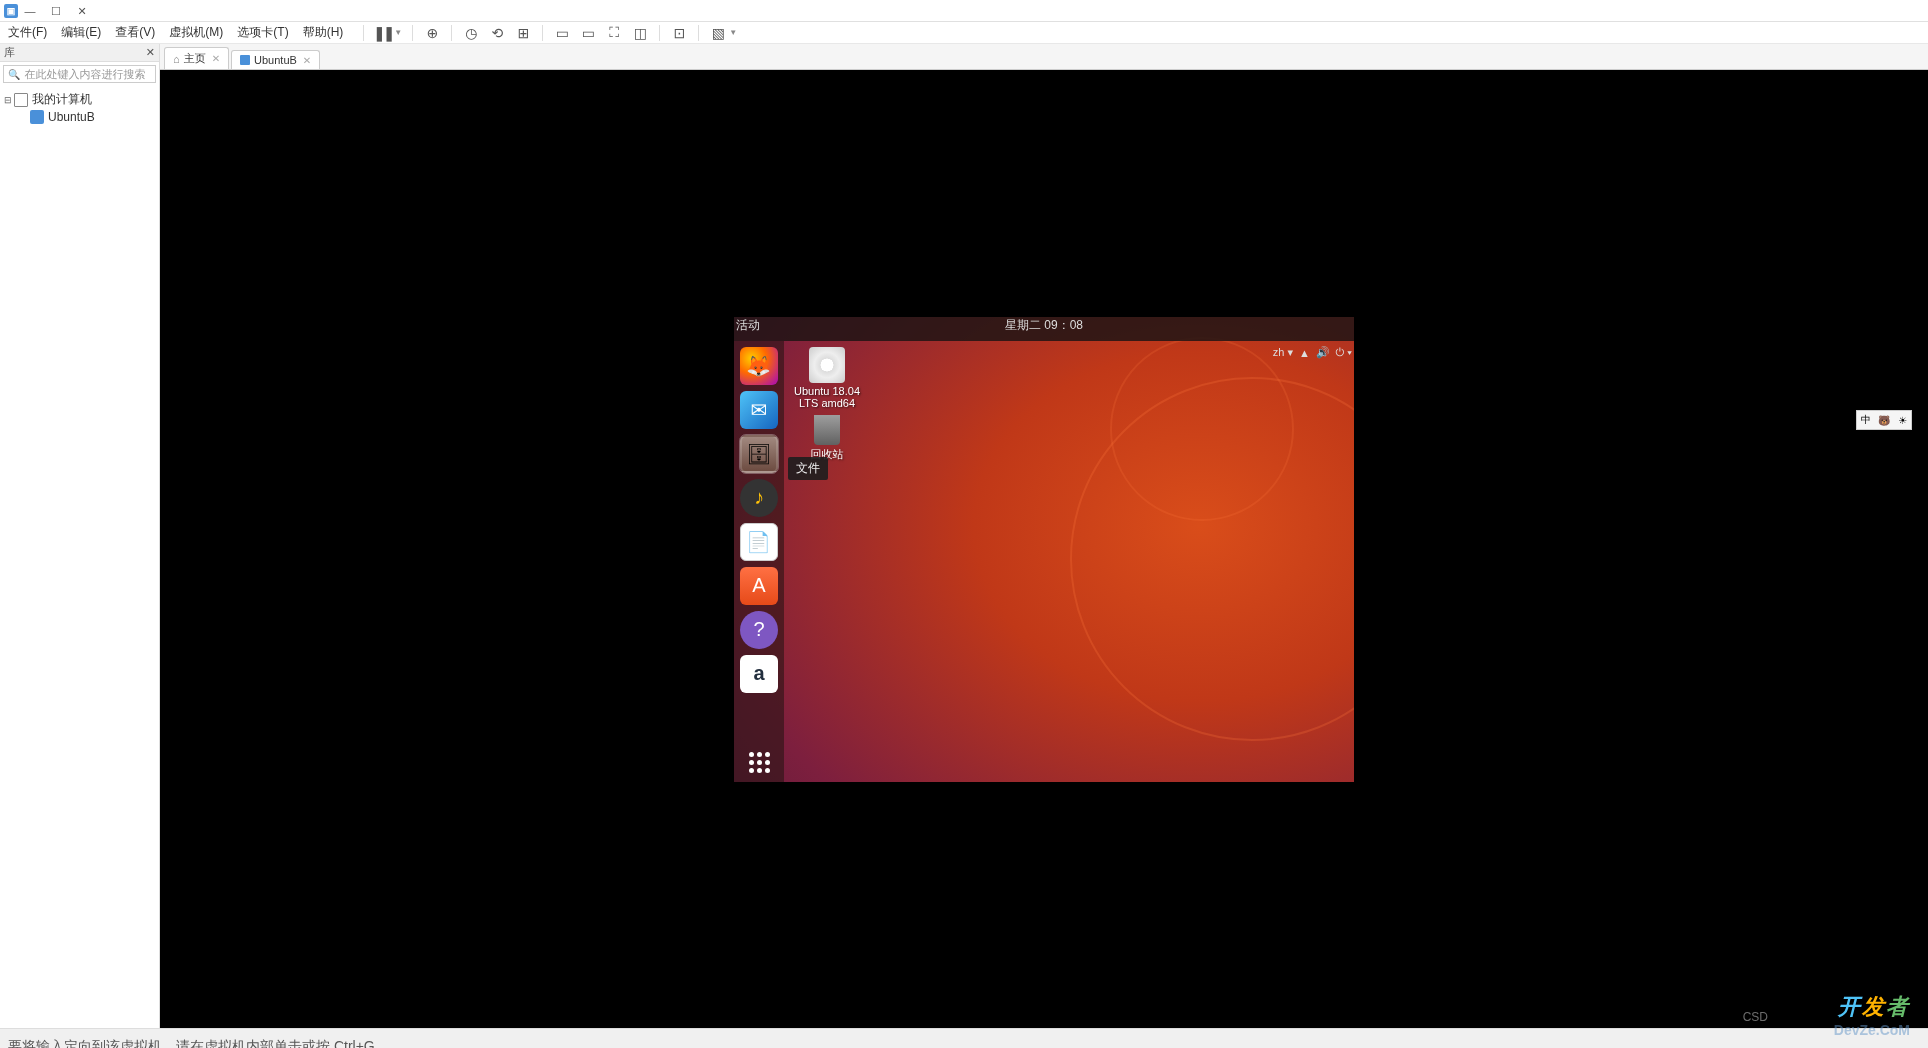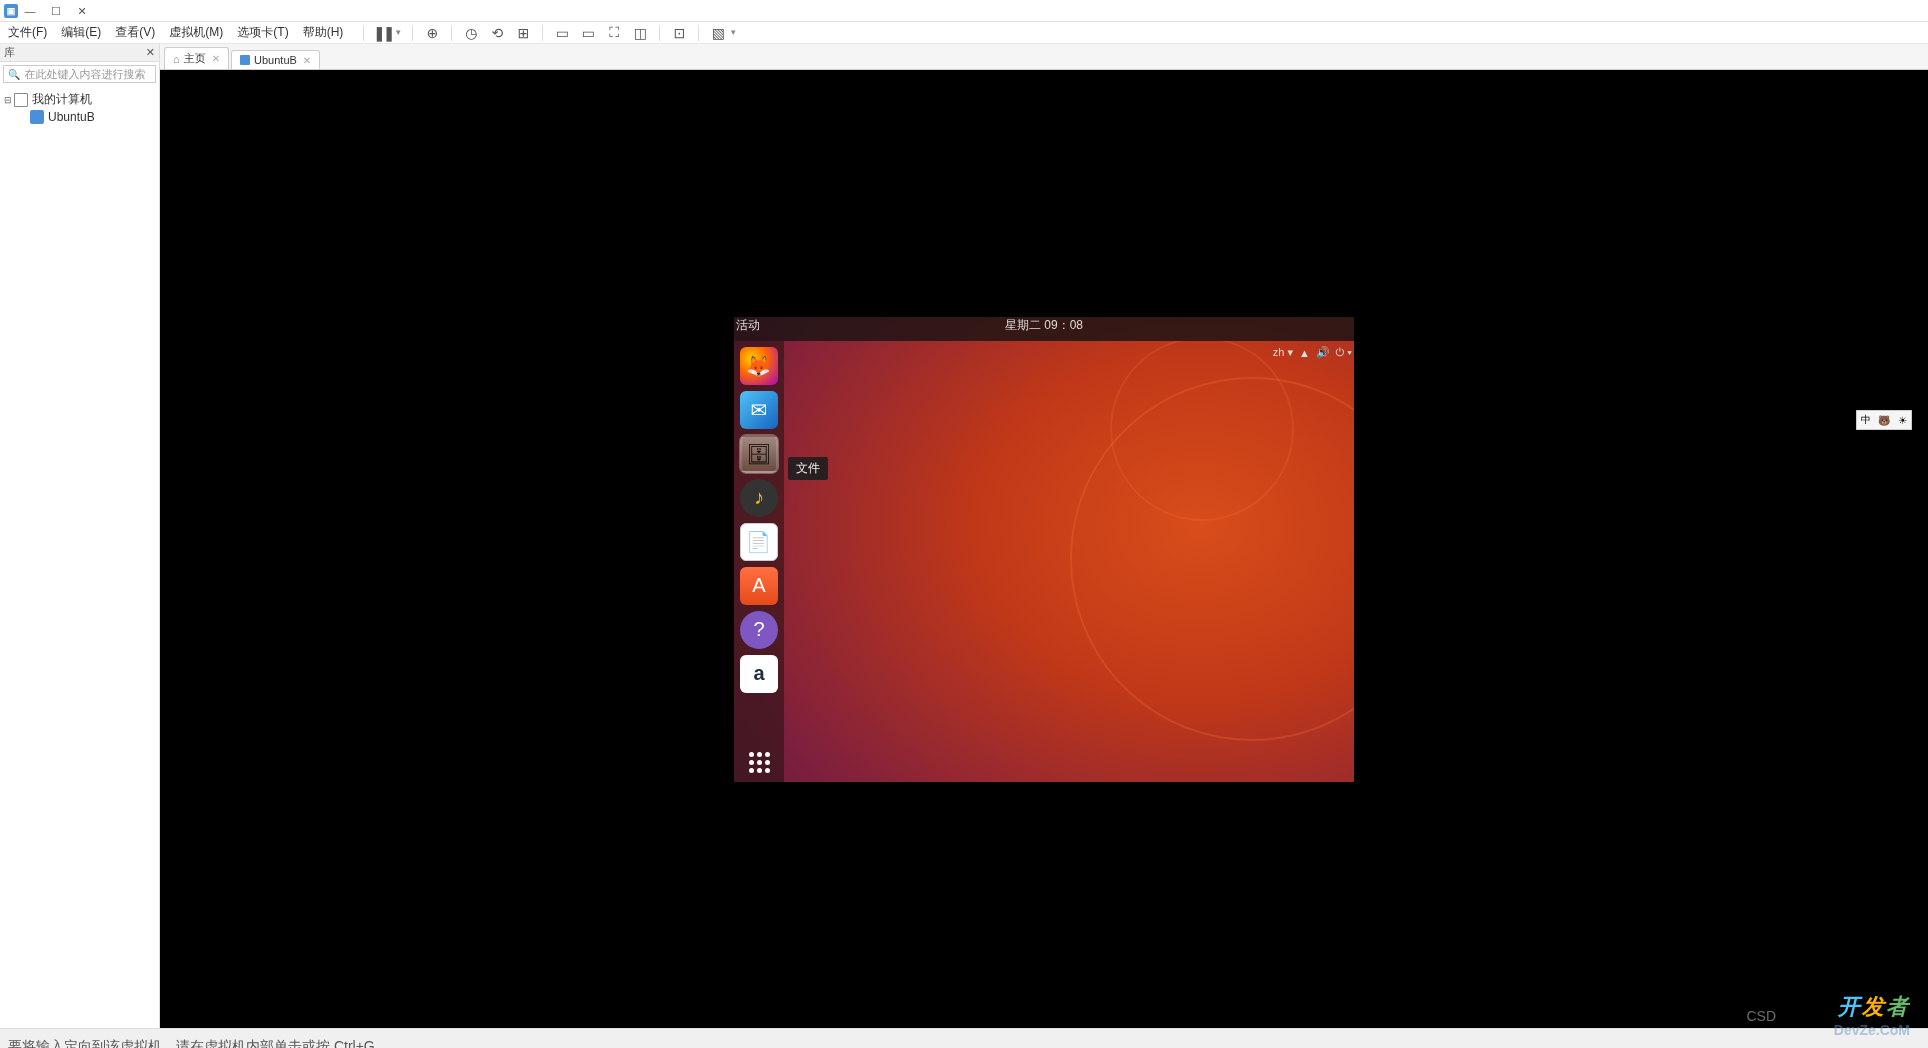--- a/index.html
+++ b/index.html
@@ -88,21 +88,21 @@
 
 
 .input-panel{position:absolute;right:16px;top:340px;width:56px;height:20px;background:#f5f5f5;border:1px solid #ccc;display:flex;align-items:center;justify-content:space-around;font-size:10px;}
 
 
 .statusbar{height:36px;background:#f0f0f0;border-top:1px solid #ddd;font-size:14px;color:#555;padding:2px 8px;display:flex;align-items:center;}
 
 
 .watermark1{position:absolute;right:18px;bottom:26px;font-size:22px;font-weight:bold;font-style:italic;letter-spacing:2px;}
 .watermark1 .c1{color:#4fc3f7;}.watermark1 .c2{color:#ffb300;}.watermark1 .c3{color:#66bb6a;}
-.watermark2{position:absolute;right:152px;bottom:24px;font-size:14px;color:rgba(180,180,180,0.6);}
+.watermark2{position:absolute;right:160px;bottom:24px;font-size:12px;color:rgba(180,180,180,0.6);}
 .watermark3{position:absolute;right:18px;bottom:10px;font-size:14px;color:rgba(100,150,200,0.5);font-weight:bold;}
 </style>
 </head>
 <body>
 
 <div class="titlebar">
   <span class="app-icon">▣</span>
   <div class="win-btns">
     <span class="win-btn">—</span>
     <span class="win-btn">☐</span>
@@ -212,20 +212,30 @@
                 <span></span>
                 <span></span>
                 <span></span>
                 <span></span>
               </div>
           </div>
         </div>
 
         <div class="files-tooltip">文件</div>
 
+        <div class="desktop-icons">
+          <div class="desktop-icon">
+            <div class="icon-img dvd-icon"></div>
+            <div>Ubuntu 18.04 LTS amd64</div>
+          </div>
+          <div class="desktop-icon">
+            <div class="trash-icon"></div>
+            <div>回收站</div>
+          </div>
+        </div>
       </div>
 
       <div class="input-panel">
         <span>中</span>
         <span>🐻</span>
         <span>☀</span>
       </div>
     </div>
   </div>
 </div>

